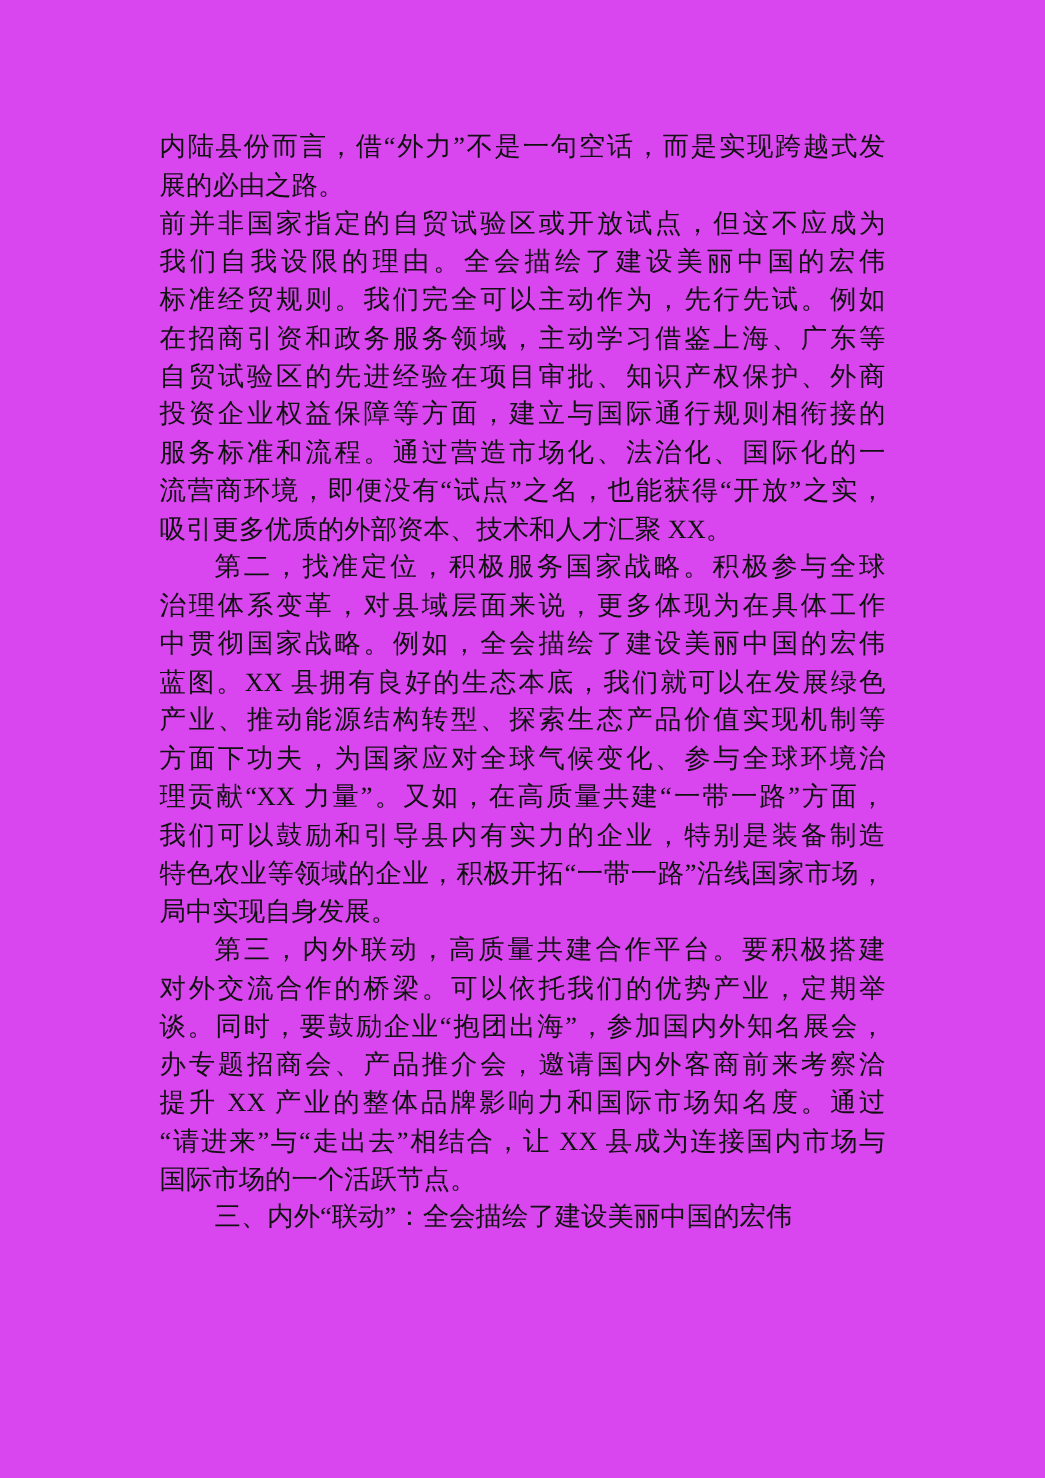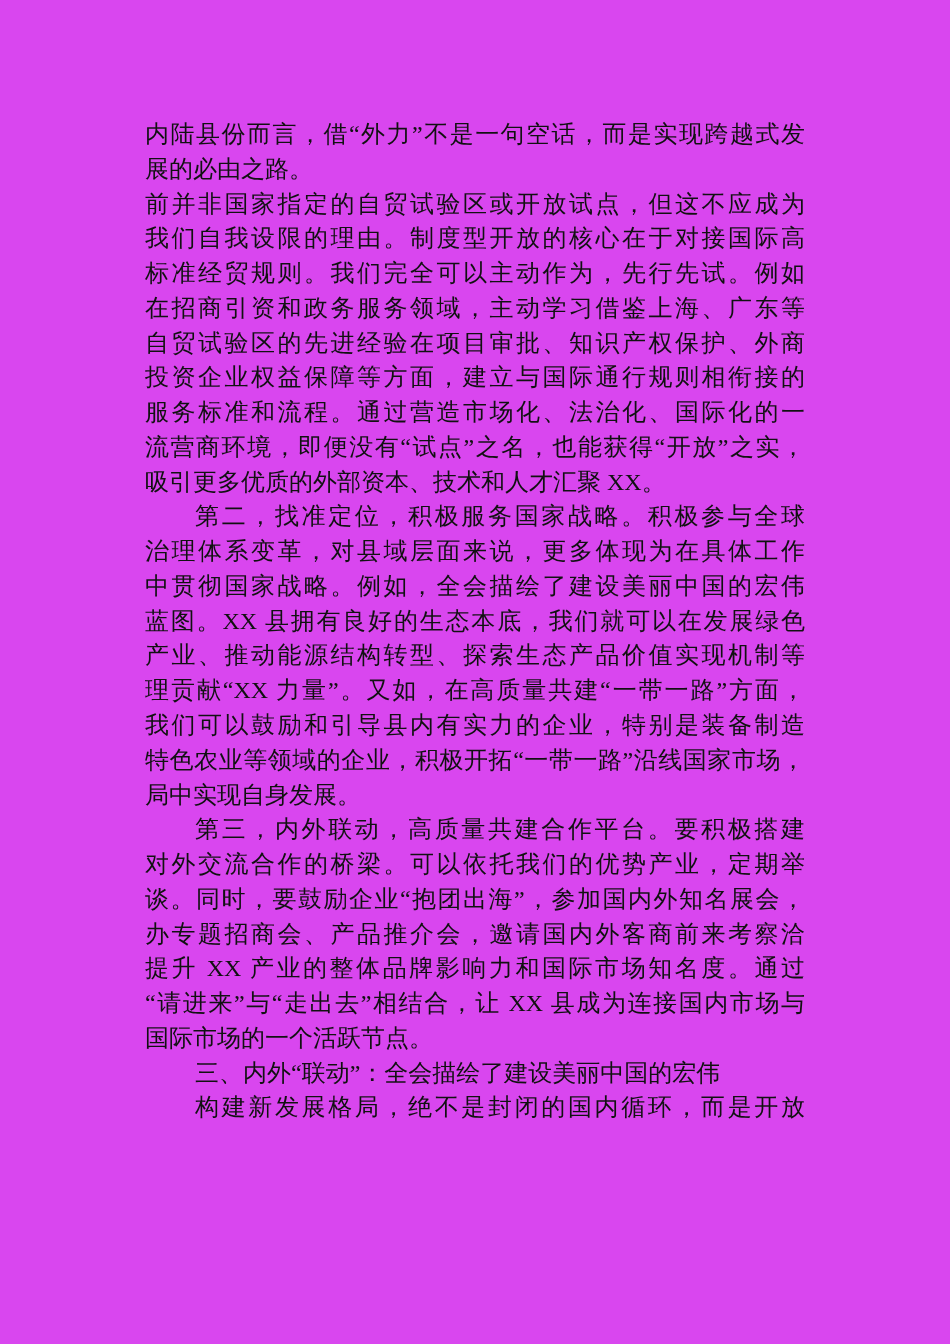--- a/index.html
+++ b/index.html
@@ -58,54 +58,52 @@
 <div class="page">
   <div class="text-block">
 
     <div class="paragraph">
       <div class="line">内陆县份而言，借“外力”不是一句空话，而是实现跨越式发</div>
       <div class="line last">展的必由之路。</div>
     </div>
 
     <div class="paragraph">
       <div class="line">前并非国家指定的自贸试验区或开放试点，但这不应成为</div>
-      <div class="line">我们自我设限的理由。制度型开放的核心在于对接国际高</div>
+      <div class="line">我们自我设限的理由。全会描绘了建设美丽中国的宏伟</div>
       <div class="line">标准经贸规则。我们完全可以主动作为，先行先试。例如</div>
       <div class="line">在招商引资和政务服务领域，主动学习借鉴上海、广东等</div>
       <div class="line">自贸试验区的先进经验在项目审批、知识产权保护、外商</div>
       <div class="line">投资企业权益保障等方面，建立与国际通行规则相衔接的</div>
       <div class="line">服务标准和流程。通过营造市场化、法治化、国际化的一</div>
       <div class="line">流营商环境，即便没有“试点”之名，也能获得“开放”之实，</div>
       <div class="line last">吸引更多优质的外部资本、技术和人才汇聚 XX。</div>
     </div>
 
     <div class="paragraph">
       <div class="line indent">第二，找准定位，积极服务国家战略。积极参与全球</div>
       <div class="line">治理体系变革，对县域层面来说，更多体现为在具体工作</div>
       <div class="line">中贯彻国家战略。例如，全会描绘了建设美丽中国的宏伟</div>
       <div class="line">蓝图。XX 县拥有良好的生态本底，我们就可以在发展绿色</div>
       <div class="line">产业、推动能源结构转型、探索生态产品价值实现机制等</div>
+      <div class="line">方面下功夫，为国家应对全球气候变化、参与全球环境治</div>
       <div class="line">理贡献“XX 力量”。又如，在高质量共建“一带一路”方面，</div>
       <div class="line">我们可以鼓励和引导县内有实力的企业，特别是装备制造</div>
       <div class="line">特色农业等领域的企业，积极开拓“一带一路”沿线国家市场，</div>
       <div class="line last">局中实现自身发展。</div>
     </div>
 
     <div class="paragraph">
       <div class="line indent">第三，内外联动，高质量共建合作平台。要积极搭建</div>
       <div class="line">对外交流合作的桥梁。可以依托我们的优势产业，定期举</div>
       <div class="line">谈。同时，要鼓励企业“抱团出海”，参加国内外知名展会，</div>
       <div class="line">办专题招商会、产品推介会，邀请国内外客商前来考察洽</div>
       <div class="line">提升 XX 产业的整体品牌影响力和国际市场知名度。通过</div>
       <div class="line">“请进来”与“走出去”相结合，让 XX 县成为连接国内市场与</div>
       <div class="line last">国际市场的一个活跃节点。</div>
     </div>
 
     <div class="paragraph">
       <div class="line indent last">三、内外“联动”：全会描绘了建设美丽中国的宏伟</div>
     </div>
 
-    <div class="paragraph">
-      <div class="line indent">构建新发展格局，绝不是封闭的国内循环，而是开放</div>
-    </div>
 
   </div>
 </div>
 
 </body></html>

